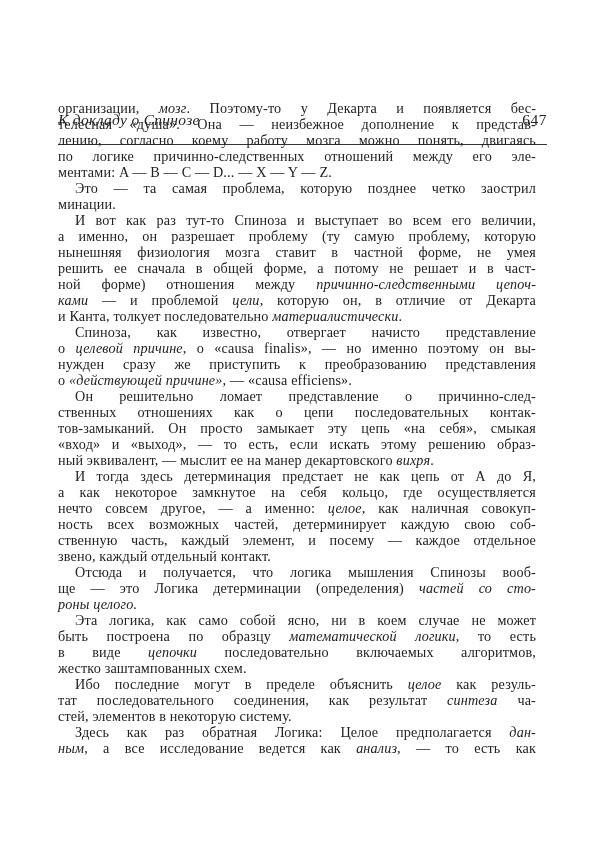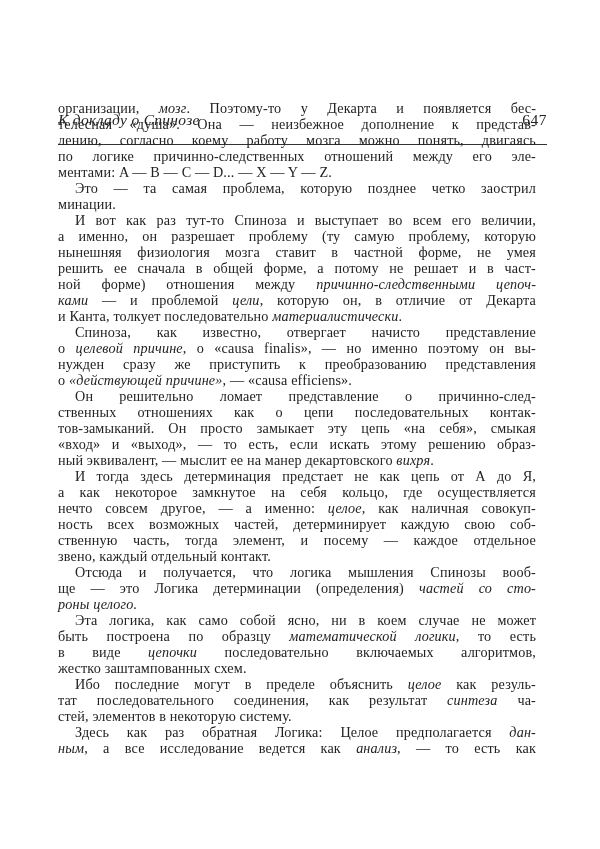--- a/index.html
+++ b/index.html
@@ -106,21 +106,21 @@
         <div class="line"><span class="run">ственных отношениях как о цепи последовательных контак-</span></div>
         <div class="line"><span class="run">тов-замыканий. Он просто замыкает эту цепь «на себя», смыкая</span></div>
         <div class="line"><span class="run">«вход» и «выход», — то есть, если искать этому решению образ-</span></div>
         <div class="line left-last"><span class="run">ный эквивалент, — мыслит ее на манер декартовского </span><span class="run it">вихря</span><span class="run">.</span></div>
       </div>
       <div class="para">
         <div class="line indent"><span class="run">И тогда здесь детерминация предстает не как цепь от А до Я,</span></div>
         <div class="line"><span class="run">а как некоторое замкнутое на себя кольцо, где осуществляется</span></div>
         <div class="line"><span class="run">нечто совсем другое, — а именно: </span><span class="run it">целое</span><span class="run">, как наличная совокуп-</span></div>
         <div class="line"><span class="run">ность всех возможных частей, детерминирует каждую свою соб-</span></div>
-        <div class="line"><span class="run">ственную часть, тогда элемент, и посему — каждое отдельное</span></div>
+        <div class="line"><span class="run">ственную часть, каждый элемент, и посему — каждое отдельное</span></div>
         <div class="line left-last"><span class="run">звено, каждый отдельный контакт.</span></div>
       </div>
       <div class="para">
         <div class="line indent"><span class="run">Отсюда и получается, что логика мышления Спинозы вооб-</span></div>
         <div class="line"><span class="run">ще — это Логика детерминации (определения) </span><span class="run it">частей со сто-</span></div>
         <div class="line left-last"><span class="run it">роны целого.</span></div>
       </div>
       <div class="para">
         <div class="line indent"><span class="run">Эта логика, как само собой ясно, ни в коем случае не может</span></div>
         <div class="line"><span class="run">быть построена по образцу </span><span class="run it">математической логики</span><span class="run">, то есть</span></div>

